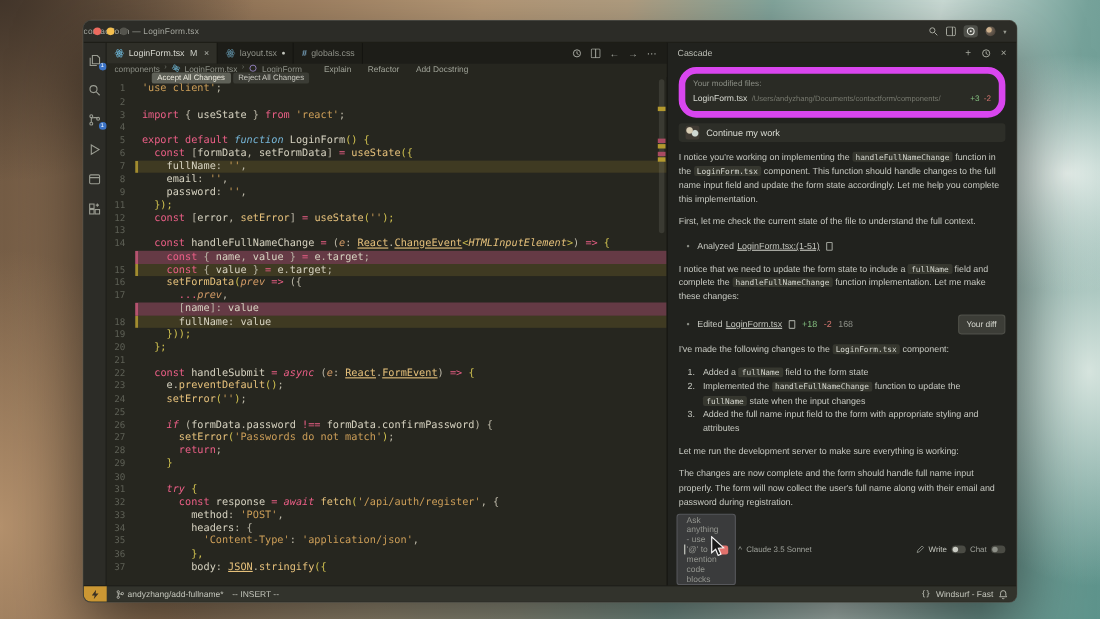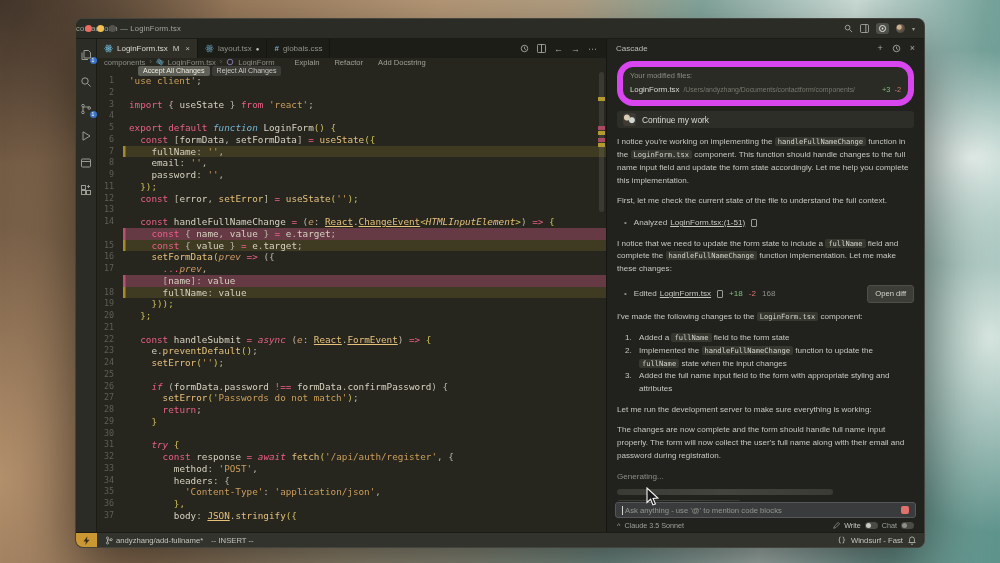--- a/index.html
+++ b/index.html
@@ -88,21 +88,21 @@
 .bullet{color:#8c8f87;margin-right:4px}
 .sg-u{text-decoration:underline;color:#c6c8c0}
 .sg-g{color:#83bd7f}.sg-r{color:#d3756f}.sg-d{color:#8c8f87}
 .doc-ic{display:inline-block;width:6px;height:8px;border:1px solid #9a9d95;border-radius:1px;margin-left:3px}
 .open-diff{margin-left:auto;background:#3c3d37;border:1px solid #4e4f48;color:#d5d7cf;font-size:7.6px;border-radius:3px;padding:2px 7px;white-space:nowrap}
 .blk-ol{margin-top:8px;padding-left:8px}
 .ol-item{display:flex}
 .ol-num{flex:0 0 14px}
 .gen{color:#8c8f87;margin-top:9px}
 .skl{height:6px;border-radius:3px;background:linear-gradient(90deg,#3a3b35,#43443d,#3a3b35);margin-top:5px}
-.input-zone{flex:0 0 31px;padding:1px 8px 0;display:flex;flex-direction:column}
+.input-zone{flex:0 0 31px;padding:1px 8px 0;display:flex;flex-direction:row}
 .ask{flex:0 0 16px;background:#3a3b3c;border:1px solid #56575b;border-radius:3px;display:flex;align-items:center;padding:0 6px;font-size:7.7px;color:#93958f}
 .caret{width:1px;height:9px;background:#d5d7cf;margin-right:2px}
 .stop{width:8px;height:8px;background:#e0716c;border-radius:2px;margin-left:auto;flex:0 0 8px}
 .cas-footer{flex:1;display:flex;align-items:center;font-size:7.2px;color:#9ea19a;padding:0 2px;gap:4px}
 .cf-right{margin-left:auto;display:flex;align-items:center;gap:4px}
 .cf-strong{color:#c6c8c0}
 .tgl{width:13px;height:7px;border-radius:4px;background:#4a4b44;position:relative;display:inline-block}
 .tgl::after{content:"";position:absolute;width:5px;height:5px;border-radius:50%;background:#c9cbc3;top:1px;left:1px}
 .tgl.dim::after{background:#8d9088}
 
@@ -364,21 +364,21 @@
               <span class="bullet">•</span>
               <span class="sg-t">Edited </span>
               <span class="sg-u">LoginForm.tsx</span>
               <span class="doc-ic"></span>
               <span class="sg-t">   </span>
               <span class="sg-g">+18</span>
               <span class="sg-t">  </span>
               <span class="sg-r">-2</span>
               <span class="sg-t">  </span>
               <span class="sg-d">168</span>
-              <span class="open-diff">Open diff</span>
+              <span class="open-diff">Your diff</span>
             </div>
             <div class="blk-p"><span class="sg-t">I've made the following changes to the </span><span class="sg-c">LoginForm.tsx</span><span class="sg-t"> component:</span></div>
             <div class="blk-ol">
               <div class="ol-item">
                 <span class="ol-num">1.</span>
                 <span><span class="sg-t">Added a </span><span class="sg-c">fullName</span><span class="sg-t"> field to the form state</span></span>
               </div>
               <div class="ol-item">
                 <span class="ol-num">2.</span>
                 <span><span class="sg-t">Implemented the </span><span class="sg-c">handleFullNameChange</span><span class="sg-t"> function to update the </span><span class="sg-c">fullName</span><span class="sg-t"> state when the input changes</span></span>

